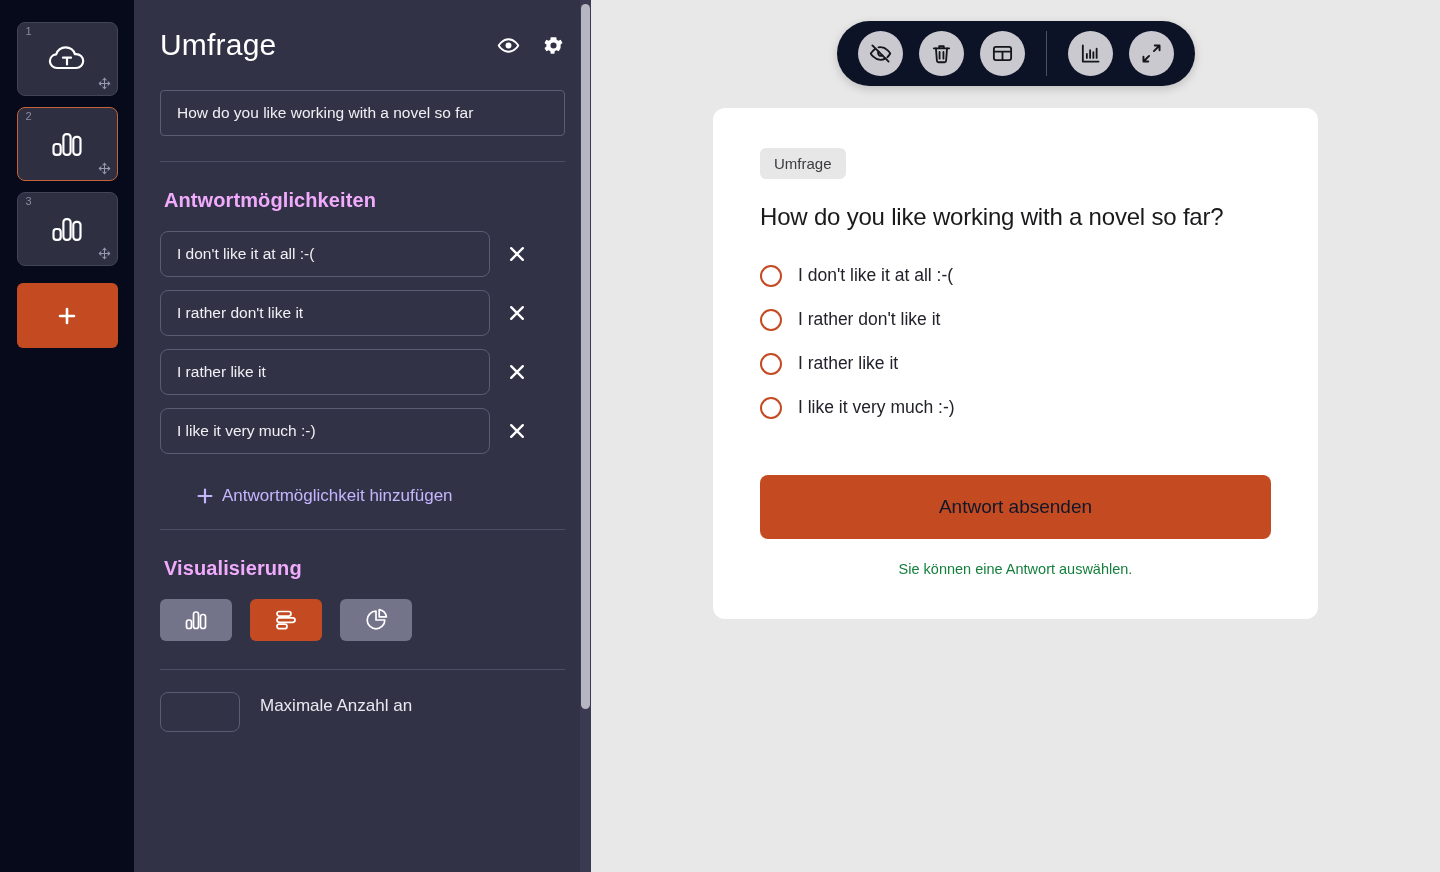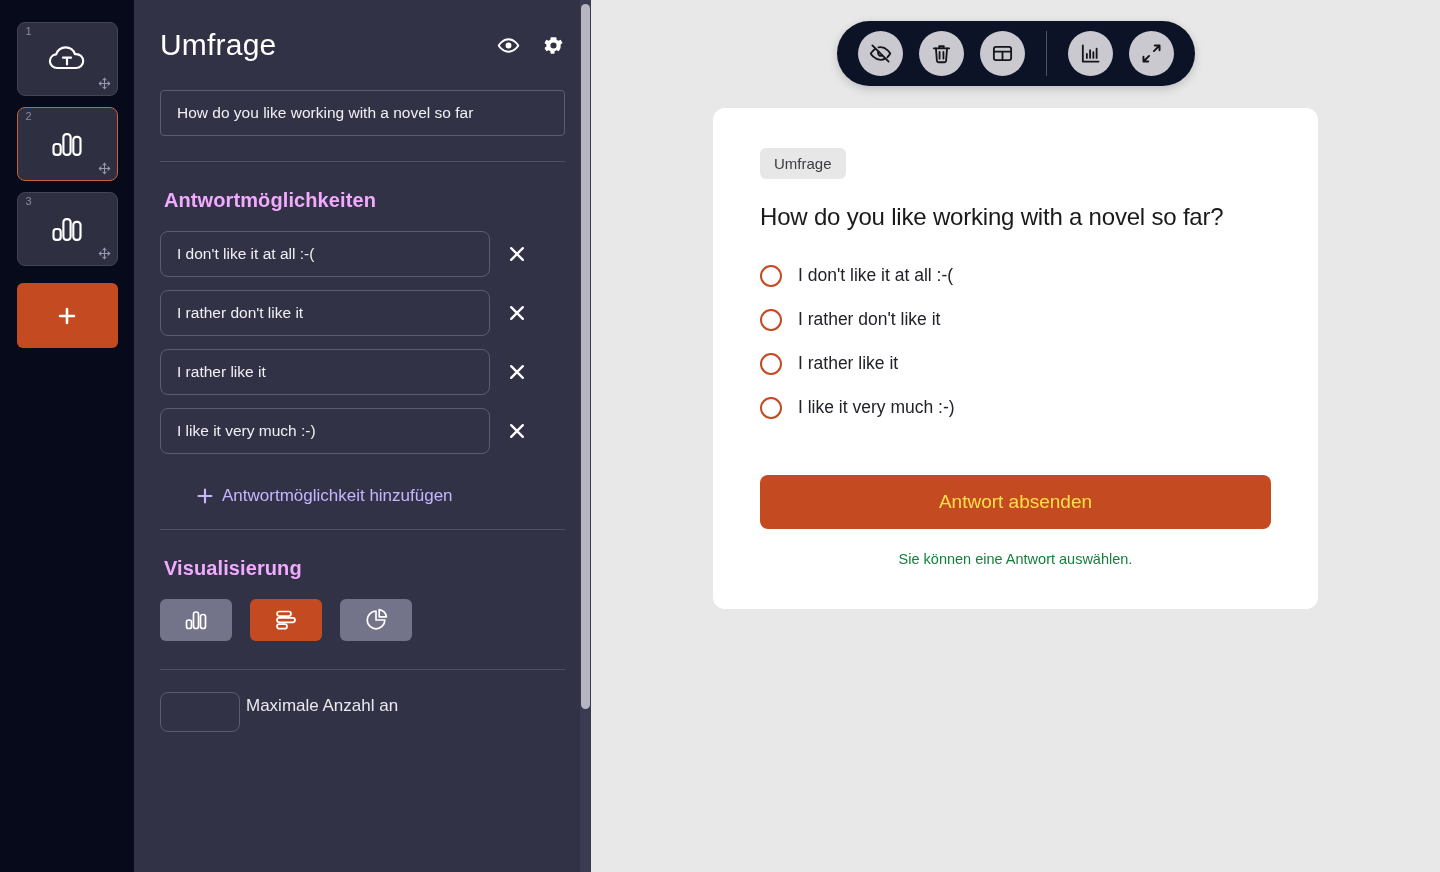--- a/index.html
+++ b/index.html
@@ -192,21 +192,21 @@
     justify-content: center;
     cursor: pointer;
     color: #fff;
   }
   .viz-btn.active { background: #c44a22; }
   .viz-btn svg { width: 26px; height: 26px; display: block; }
 
   .setting-row {
     display: flex;
     align-items: flex-start;
-    gap: 6px;
+    gap: 20px;
     margin-top: 22px;
   }
   .stepper {
     width: 80px;
     height: 40px;
     border-radius: 8px;
     border: 1px solid #5b5b72;
     background: transparent;
     flex: 0 0 80px;
   }
@@ -315,25 +315,25 @@
     border-radius: 50%;
     border: 2px solid #c44a22;
     flex: 0 0 22px;
   }
   .radio-label {
     font-size: 17.5px;
     color: #22232a;
   }
   .submit-btn {
     width: 100%;
-    height: 54px;
+    height: 64px;
     background: #c44a22;
     border: none;
     border-radius: 8px;
-    color: #fde047;
+    color: #0f172a;
     font-size: 19px;
     font-family: "Liberation Sans", sans-serif;
     cursor: pointer;
     margin-top: 34px;
   }
   .hint {
     text-align: center;
     font-size: 14.5px;
     color: #15803d;
     margin-top: 22px;

